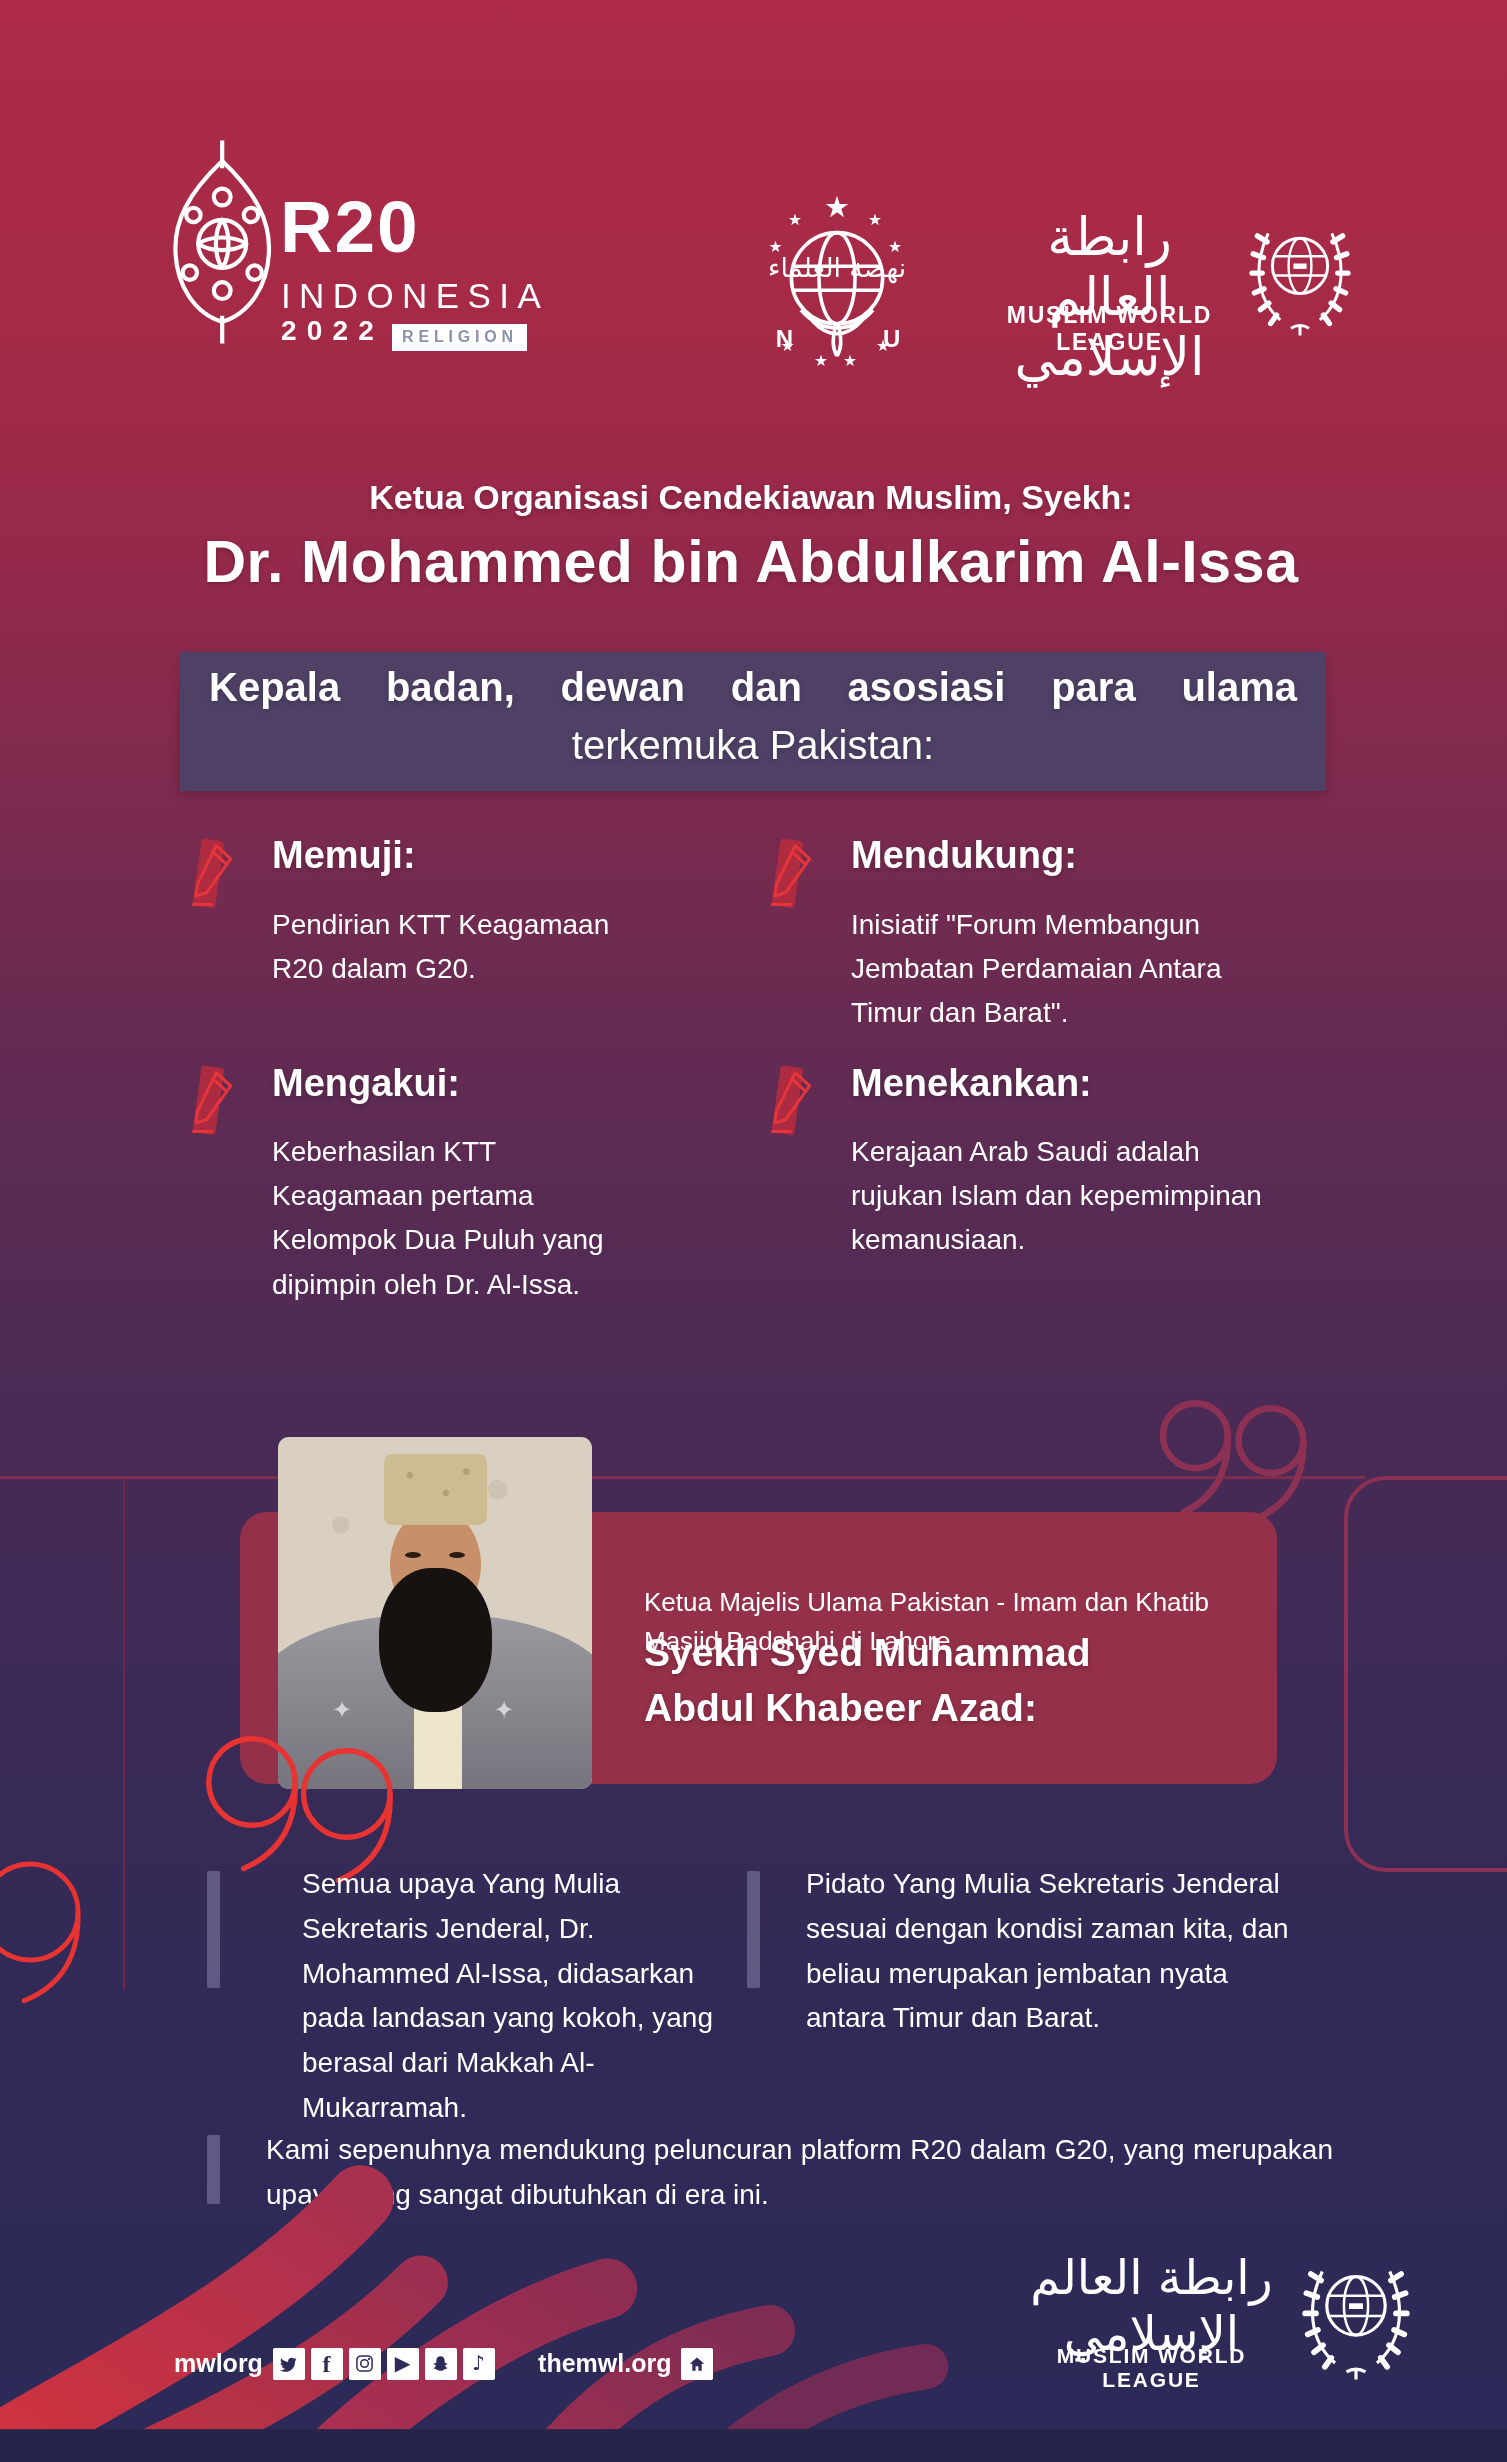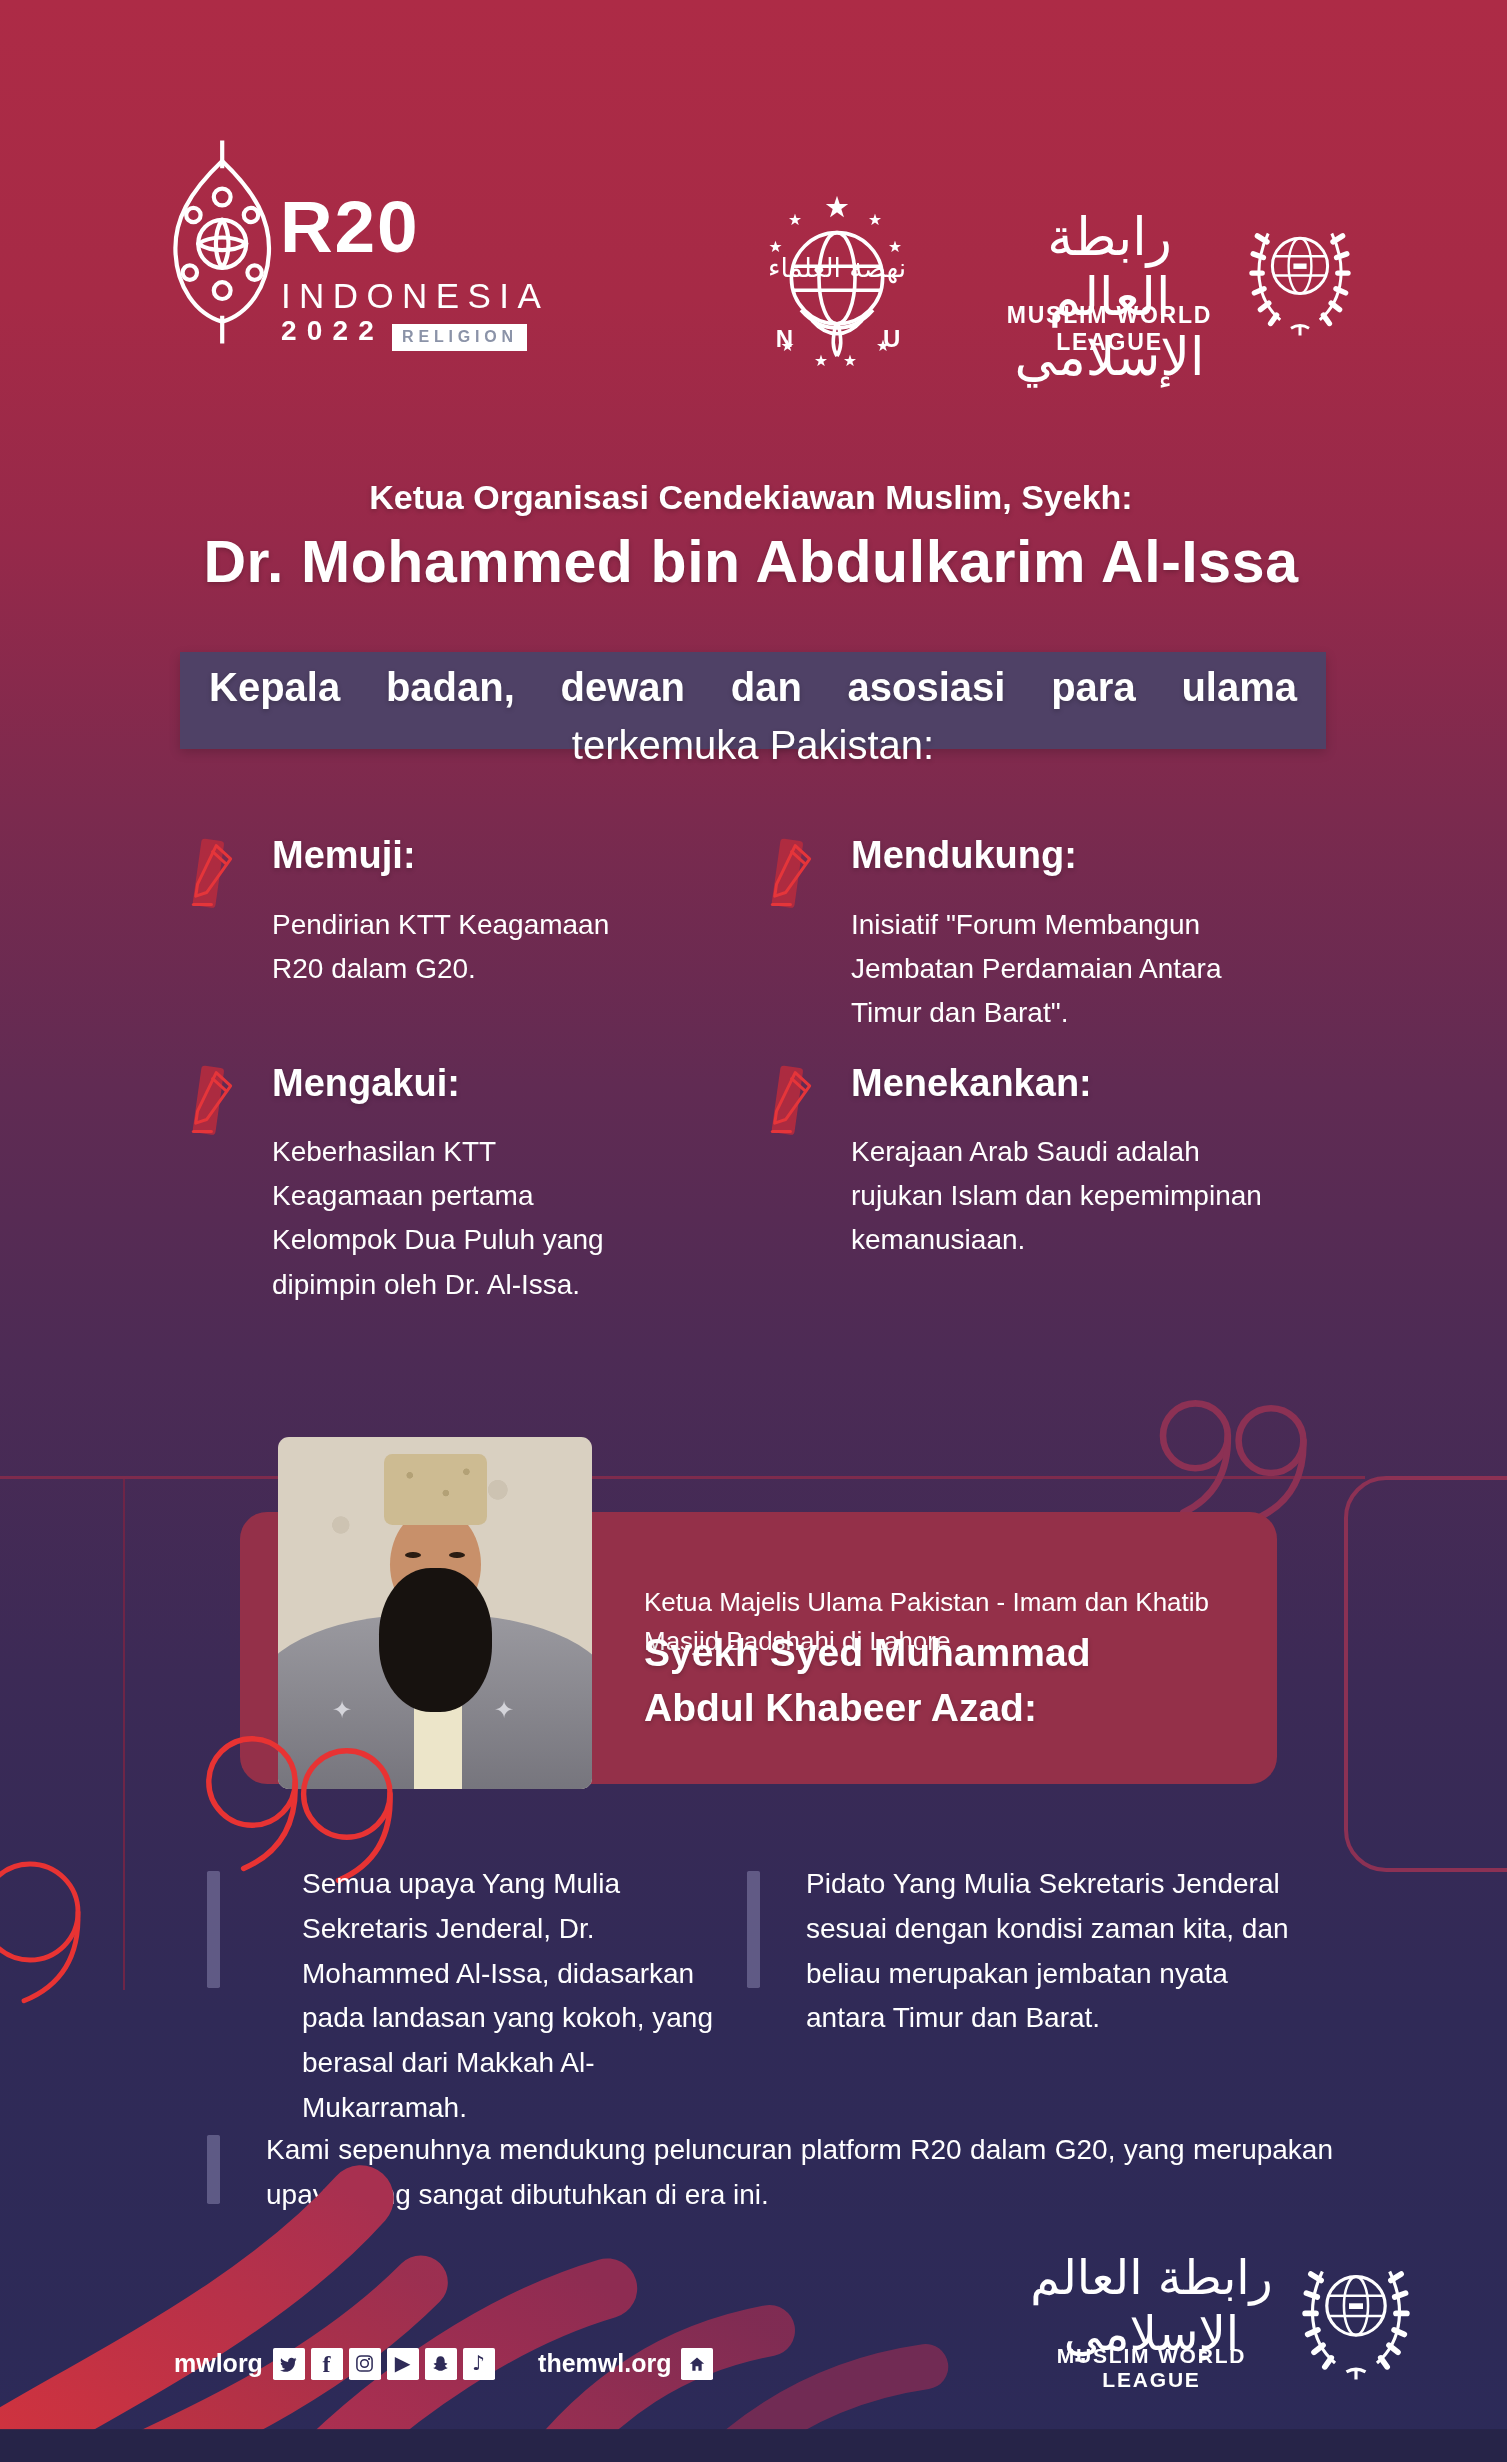--- a/index.html
+++ b/index.html
@@ -150,21 +150,21 @@
             <path d="M124,170 L134,184"></path>
         </g>
         <path d="M70,192 C80,186 90,186 100,192 M85,186 L85,204" stroke-width="5"></path>
       </g>
     </svg>
   </div>
 
   <div class="abs htitle shadow" style="left:120px;top:528px;width:1262px;">Dr. Mohammed bin Abdulkarim Al-Issa</div>
   <div class="abs hline1 shadow" style="left:150px;top:478px;width:1202px;">Ketua Organisasi Cendekiawan Muslim, Syekh:</div>
 
-  <div class="abs banner" style="left:180px;top:652px;width:1146px;height:97px;">
+  <div class="abs banner" style="left:180px;top:652px;width:1146px;height:139px;">
     <div class="abs banner-l1 shadow" style="left:29px;top:13.2px;width:1088px;">Kepala badan, dewan dan asosiasi para ulama</div>
     <div class="abs banner-l2 shadow" style="left:29px;top:71px;width:1088px;">terkemuka Pakistan:</div>
   </div>
 
   <svg class="abs" style="left:180px;top:836px;" width="58" height="77" viewBox="0 0 96 128">
     <rect x="28" y="6" width="38" height="112" rx="6" transform="rotate(8 47 62)" fill="#b52b3e" opacity="0.9"></rect>
     <g stroke="#e5353a" stroke-width="5" fill="none" stroke-linejoin="round" stroke-linecap="round">
       <path d="M60,16 L84,38 L44,94 L26,100 L29,80 Z"></path>
         <line x1="54" y1="26" x2="76" y2="46"></line>
       <line x1="22" y1="114" x2="52" y2="114"></line>

